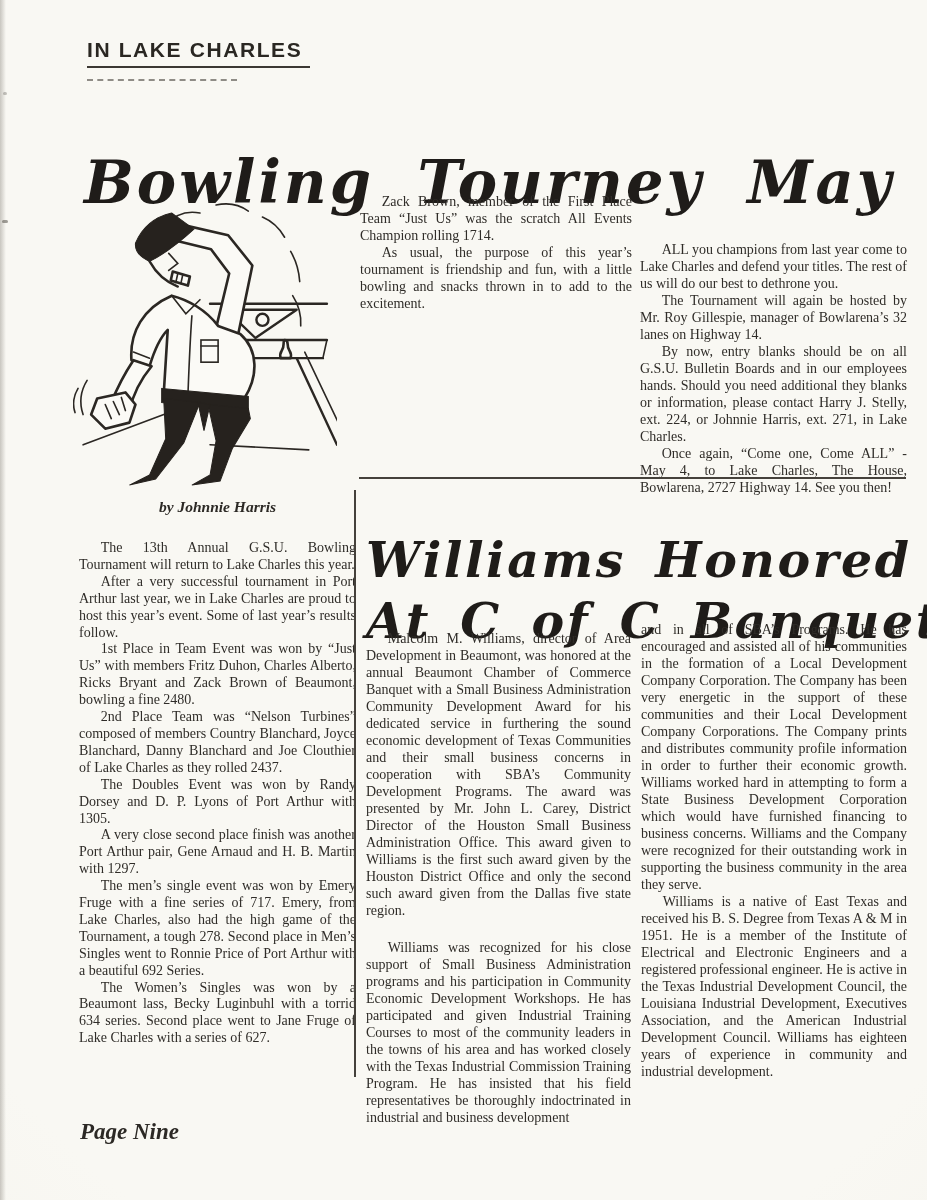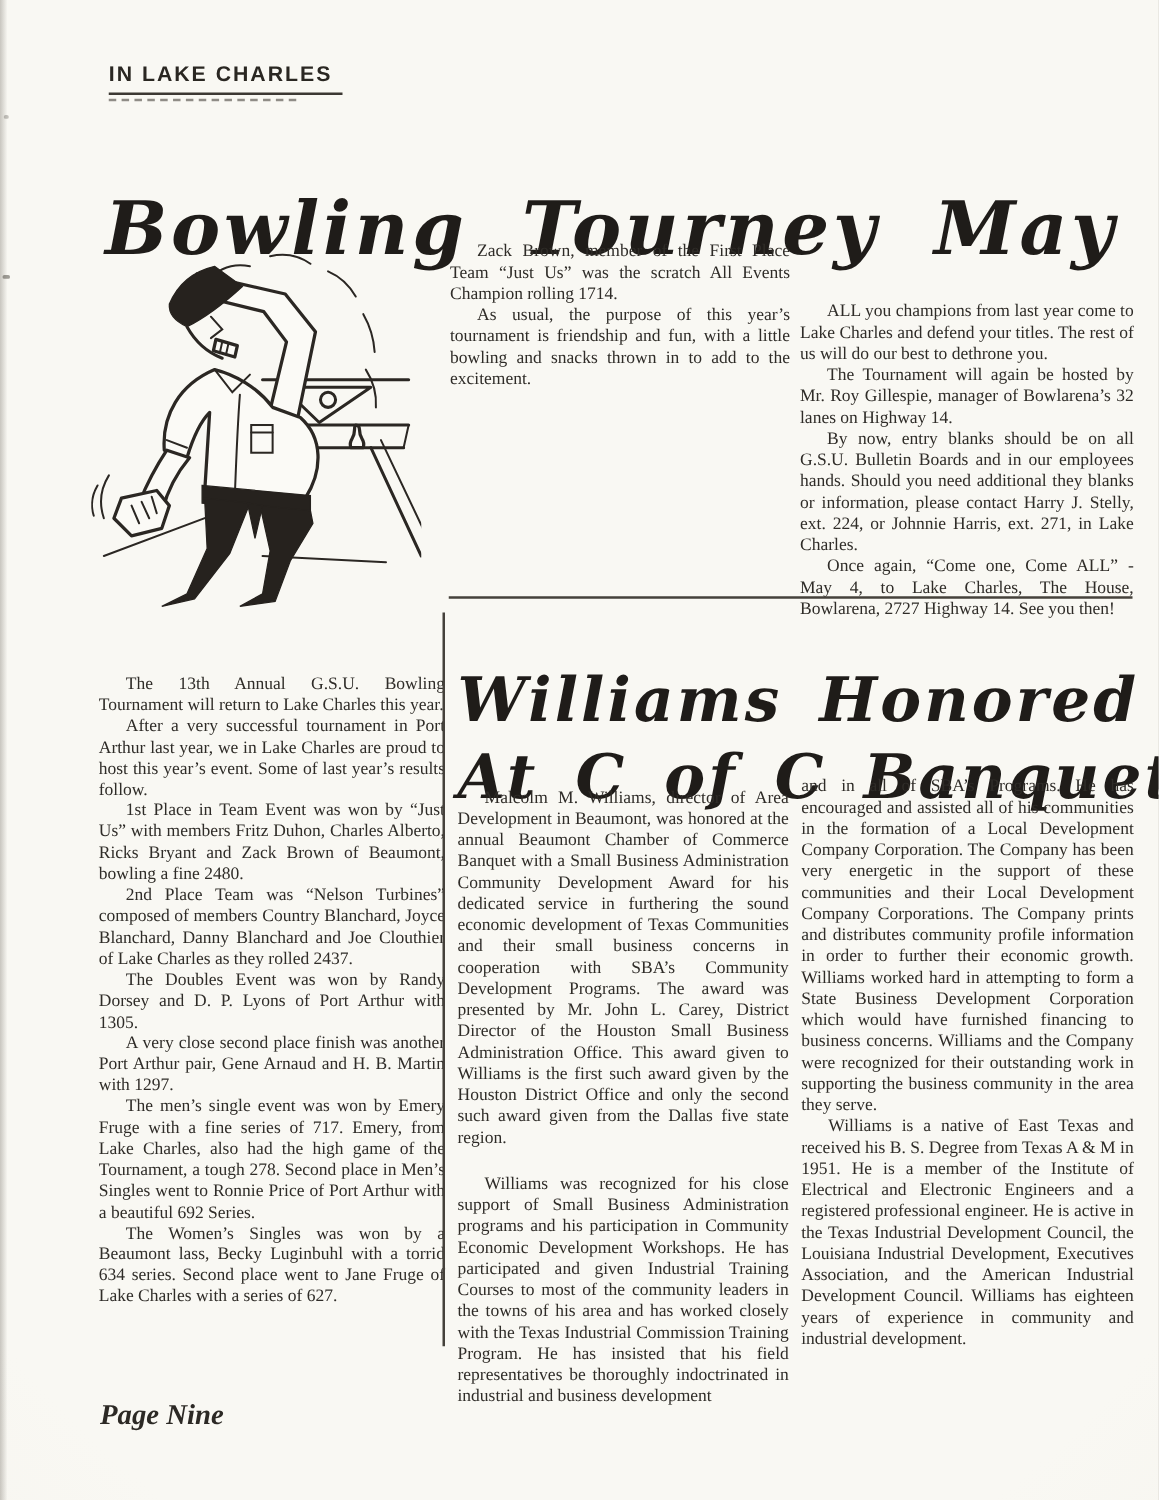--- a/index.html
+++ b/index.html
@@ -8,22 +8,22 @@
     background:radial-gradient(130% 130% at 50% 38%, #f9f8f3 55%, #f0eee7 100%);
     font-family:"Liberation Serif", serif;color:#2f2c28;
   }
   .page-edge{position:absolute;left:0;top:0;width:6px;height:100%;
     background:linear-gradient(90deg, rgba(88,82,72,.30), rgba(88,82,72,0));}
   .artifact{position:absolute;background:rgba(70,65,58,.5);border-radius:2px;}
   #artifact-1{left:2px;top:220px;width:6px;height:3px;}
   #artifact-2{left:3px;top:92px;width:4px;height:3px;opacity:.6;}
 
   .kicker{
-    position:absolute;left:87px;top:50px;
-    font-family:"Liberation Sans", sans-serif;font-size:17px;font-weight:700;
+    position:absolute;left:87px;top:38px;
+    font-family:"Liberation Sans", sans-serif;font-size:21px;font-weight:700;
     letter-spacing:1.6px;color:#2a2722;padding:0 8px 4px 0;
     border-bottom:2px solid #3c3833;
   }
   .kicker-underline2{position:absolute;left:87px;top:79px;width:150px;
     border-top:2px dashed #57534c;opacity:.65;}
 
   .headline-1{
     position:absolute;left:84px;top:108px;white-space:nowrap;
     font-family:"DejaVu Serif", serif;font-style:italic;font-weight:bold;
     font-size:59px;letter-spacing:3px;word-spacing:20px;color:#1f1c19;
@@ -157,20 +157,21 @@
     <p>As usual, the purpose of this year’s tournament is friendship and fun, with a little bowling and snacks thrown in to add to the excitement.</p>
   </div>
   <div class="col" id="col-top-right">
     <p>ALL you champions from last year come to Lake Charles and defend your titles. The rest of us will do our best to dethrone you.</p>
     <p>The Tournament will again be hosted by Mr. Roy Gillespie, manager of Bowlarena’s 32 lanes on Highway 14.</p>
     <p>By now, entry blanks should be on all G.S.U. Bulletin Boards and in our employees hands. Should you need additional they blanks or information, please contact Harry J. Stelly, ext. 224, or Johnnie Harris, ext. 271, in Lake Charles.</p>
     <p>Once again, “Come one, Come ALL” - May 4, to Lake Charles, The House, Bowlarena, 2727 Highway 14. See you then!</p>
   </div>
 
   <div class="byline">
+    <div>by Johnnie Harris</div>
   </div>
 
   <div class="col" id="col-left">
     <p>The 13th Annual G.S.U. Bowling Tournament will return to Lake Charles this year.</p>
     <p>After a very successful tournament in Port Arthur last year, we in Lake Charles are proud to host this year’s event. Some of last year’s results follow.</p>
     <p>1st Place in Team Event was won by “Just Us” with members Fritz Duhon, Charles Alberto, Ricks Bryant and Zack Brown of Beaumont, bowling a fine 2480.</p>
     <p>2nd Place Team was “Nelson Turbines” composed of members Country Blanchard, Joyce Blanchard, Danny Blanchard and Joe Clouthier of Lake Charles as they rolled 2437.</p>
     <p>The Doubles Event was won by Randy Dorsey and D. P. Lyons of Port Arthur with 1305.</p>
     <p>A very close second place finish was another Port Arthur pair, Gene Arnaud and H. B. Martin with 1297.</p>
     <p>The men’s single event was won by Emery Fruge with a fine series of 717. Emery, from Lake Charles, also had the high game of the Tournament, a tough 278. Second place in Men’s Singles went to Ronnie Price of Port Arthur with a beautiful 692 Series.</p>

